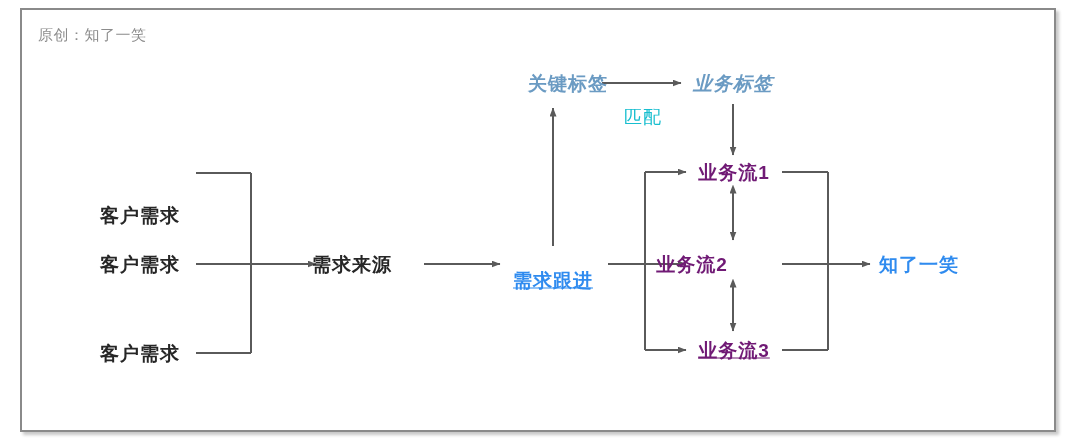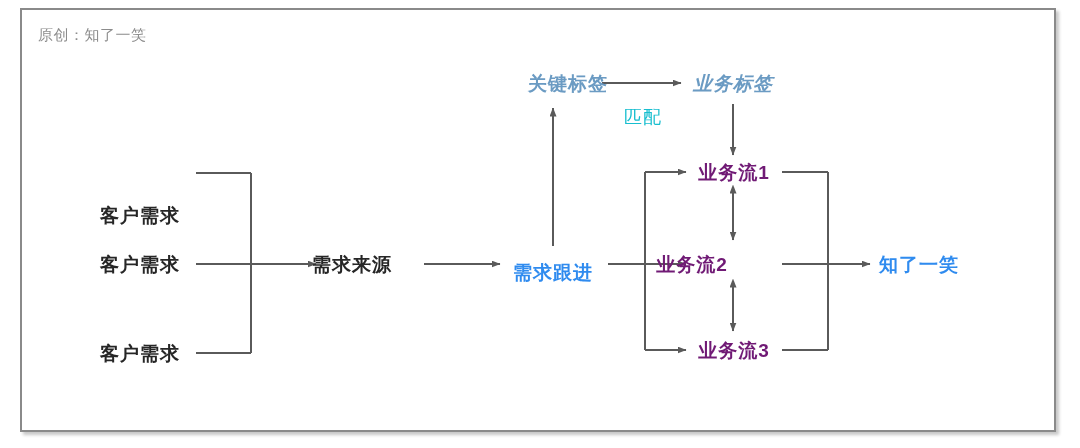--- a/index.html
+++ b/index.html
@@ -116,24 +116,24 @@
 
   </g>
 </svg>
 
 <div class="node-label c-dark" style="left:140px; top:173px;margin-top:42px;">客户需求</div>
 <div class="node-label c-dark" style="left:140px; top:264px;">客户需求</div>
 <div class="node-label c-dark" style="left:140px; top:353px;">客户需求</div>
 
 <div class="node-label c-dark" style="left:352px; top:264px;">需求来源</div>
 
-<div class="node-label c-blue" style="left:553px; top:272px;">需求跟进</div>
+<div class="node-label c-blue" style="left:553px; top:280px;text-decoration:underline;">需求跟进</div>
 
 <div class="node-label c-steel" style="left:568px; top:83px;">关键标签</div>
 <div class="node-label c-steel" style="left:733px; top:83px;font-style:italic;">业务标签</div>
 
 <div class="node-label c-red" style="left:734px; top:172px;">业务流1</div>
 <div class="node-label c-red" style="left:692px; top:264px;">业务流2</div>
-<div class="node-label c-red" style="left:734px; top:350px;">业务流3</div>
+<div class="node-label c-red" style="left:734px; top:350px;text-decoration:underline;">业务流3</div>
 
 <div class="node-label c-blue" style="left:919px; top:264px;">知了一笑</div>
 
 <div class="edge-label c-cyan" style="left:643px; top:109px;">匹配</div>
 
 </body></html>

